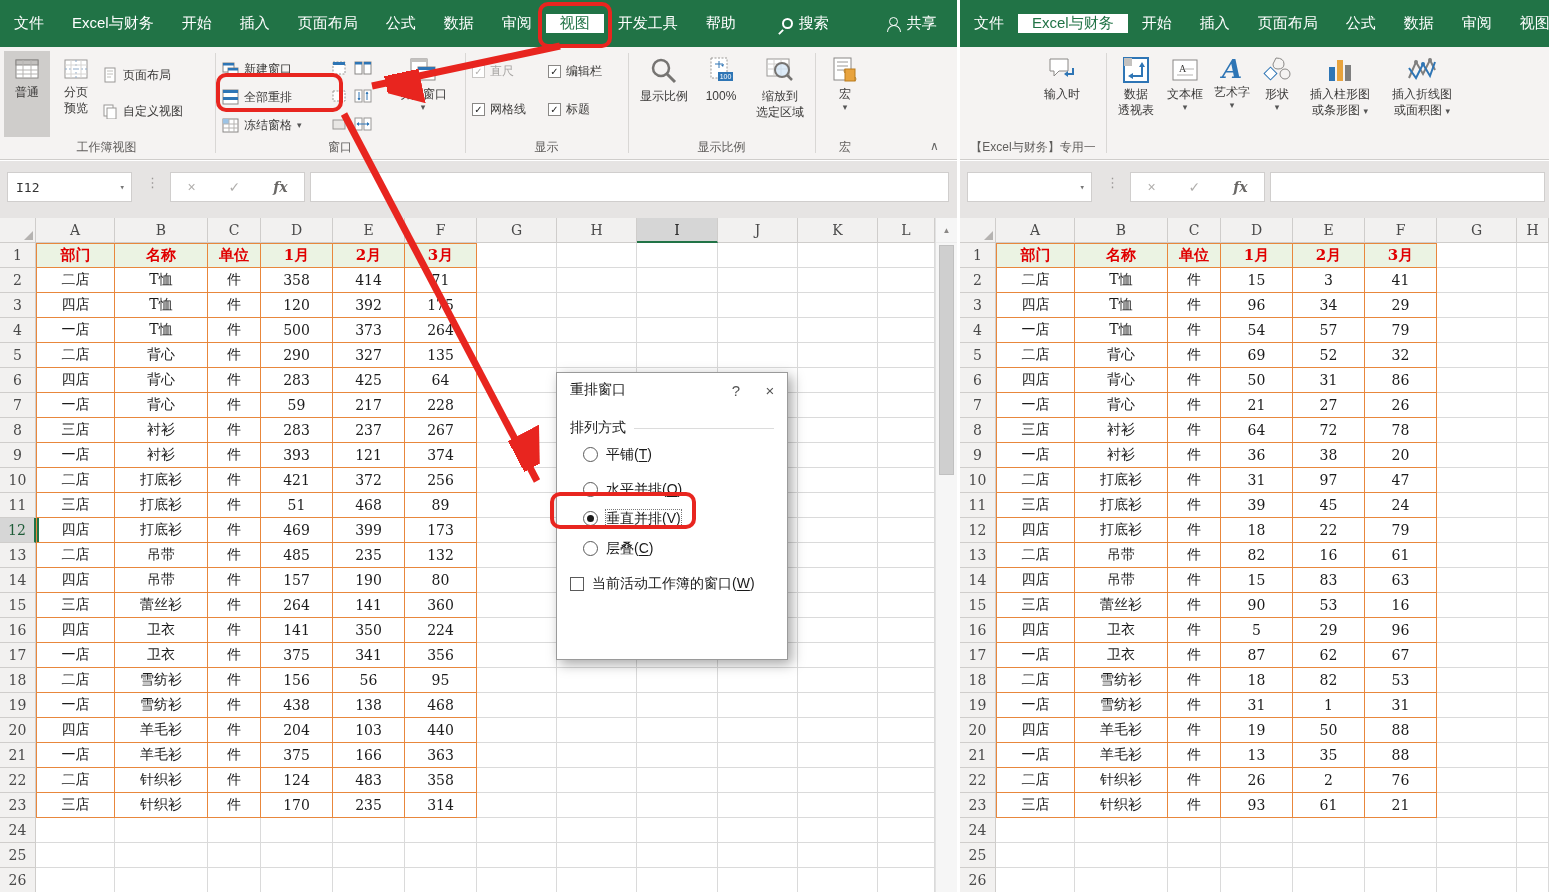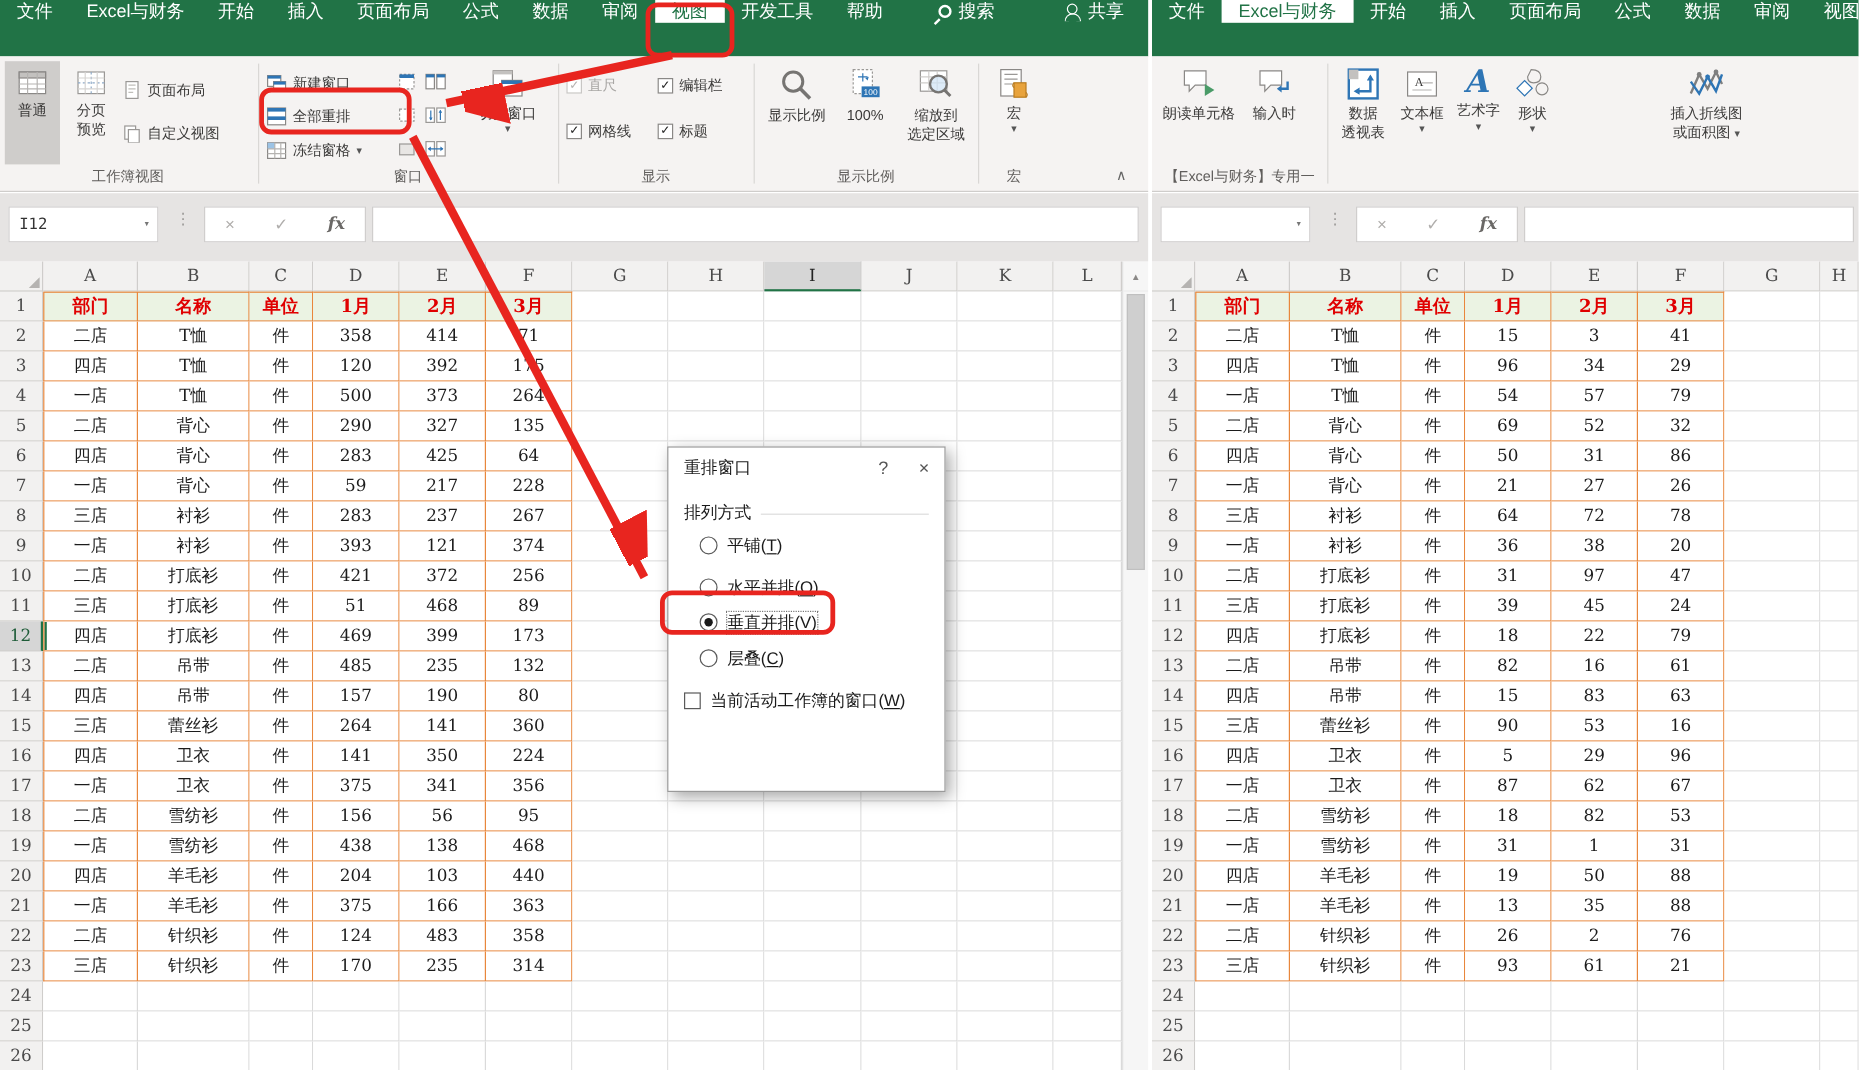--- a/index.html
+++ b/index.html
@@ -2,21 +2,21 @@
 <html><head>
 <meta charset="utf-8">
 <style>
 *{margin:0;padding:0;box-sizing:border-box}
 html,body{width:1549px;height:892px;overflow:hidden}
 body{position:relative;font-family:"Liberation Sans",sans-serif;background:#fff;font-size:12px;color:#222}
 .window{position:absolute;top:0;height:892px;background:#fff;overflow:hidden}
 #lwin{left:0;width:957px}
 #rwin{left:960px;width:589px}
 
-.tabbar{height:47px;background:#217346;display:flex;align-items:flex-start;color:#fff;font-size:15px;overflow:hidden}
+.tabbar{height:47px;background:#217346;display:flex;align-items:center;color:#fff;font-size:15px;overflow:hidden}
 .tab{padding:0 14px;display:flex;align-items:center;white-space:nowrap;cursor:pointer}
 .tab.active{background:#fff;color:#217346}
 .tb-extra{display:flex;align-items:center;gap:6px;padding:0 14px;white-space:nowrap}
 .search-ic{width:11px;height:11px;border:2px solid #fff;border-radius:50%;position:relative;display:inline-block}
 .search-ic::after{content:"";position:absolute;width:2px;height:6px;background:#fff;left:-4px;top:9px;transform:rotate(45deg)}
 .person-ic{width:14px;height:14px;position:relative;display:inline-block}
 .person-ic::before{content:"";position:absolute;width:7px;height:7px;border:1.5px solid #fff;border-radius:50%;left:2px;top:0}
 .person-ic::after{content:"";position:absolute;width:12px;height:6px;border:1.5px solid #fff;border-bottom:none;border-radius:7px 7px 0 0;left:0;top:8px}
 
 .ribbon{position:relative;height:113px;background:#f5f3f2;border-bottom:1px solid #cfcdcb}
@@ -727,27 +727,20 @@
         <span class="tab">插入</span>
         <span class="tab">页面布局</span>
         <span class="tab">公式</span>
         <span class="tab">数据</span>
         <span class="tab">审阅</span>
         <span class="tab">视图</span>
       </div>
   </div>
 
   <div class="ribbon">
-    <div class="bigbtn" style="left:6px;top:4px;width:66px;height:92px">
-      <svg width="30" height="28" viewBox="0 0 30 28">
-          <path d="M3 3h18v12h-9l-5 5v-5H3z" fill="#fff" stroke="#8a8886"></path>
-          <path d="M20 14l8 5-8 5z" fill="#4a9b68"></path>
-        </svg>
-      <span>朗读单元格</span>
-    </div>
     <div class="bigbtn" style="left:76px;top:4px;width:52px;height:92px">
       <svg width="30" height="28" viewBox="0 0 30 28">
           <path d="M3 3h18v12h-9l-5 5v-5H3z" fill="#fff" stroke="#8a8886"></path>
           <path d="M26 12v6h-7" fill="none" stroke="#2e75b5" stroke-width="2"></path>
           <path d="M21 15l-4 3l4 3z" fill="#2e75b5"></path>
         </svg>
       <span>输入时</span>
     </div>
     <div class="rgl" style="left:0;width:146px">【Excel与财务】专用一</div>
     <div class="rdiv" style="left:146px"></div>
@@ -777,20 +770,29 @@
       <span class="dd">▾</span>
     </div>
     <div class="bigbtn" style="left:296px;top:4px;width:42px;height:92px">
       <svg width="30" height="28" viewBox="0 0 30 28">
           <path d="M14 2q8 0 8 6q0 5 -6 5q-5 0 -5 -5z" fill="none" stroke="#8a8886"></path>
           <circle cx="23" cy="18" r="5" fill="none" stroke="#8a8886"></circle>
           <rect x="4" y="13" width="9" height="9" transform="rotate(45 8.5 17.5)" fill="#fff" stroke="#2e75b5"></rect>
         </svg>
       <span>形状</span>
       <span class="dd">▾</span>
+    </div>
+    <div class="bigbtn" style="left:340px;top:4px;width:80px;height:92px">
+      <svg width="28" height="28" viewBox="0 0 28 28">
+          <rect x="3" y="11" width="6" height="14" fill="#2e75b5"></rect>
+          <rect x="11" y="4" width="6" height="21" fill="#e8a33d"></rect>
+          <rect x="19" y="9" width="6" height="16" fill="#7f7f7f"></rect>
+        </svg>
+      <span>插入柱形图</span>
+      <span><span>或条形图</span> <span class="dd">▾</span></span>
     </div>
     <div class="bigbtn" style="left:422px;top:4px;width:80px;height:92px">
       <svg width="30" height="28" viewBox="0 0 30 28">
           <polyline points="2,22 9,6 16,18 23,4 28,14" fill="none" stroke="#7f7f7f" stroke-width="2"></polyline>
           <polyline points="2,12 9,22 16,8 23,20 28,6" fill="none" stroke="#2e75b5" stroke-width="2"></polyline>
           <circle cx="9" cy="6" r="2" fill="#7f7f7f"></circle>
           <circle cx="23" cy="4" r="2" fill="#7f7f7f"></circle>
           <circle cx="16" cy="8" r="2" fill="#2e75b5"></circle>
         </svg>
       <span>插入折线图</span>

